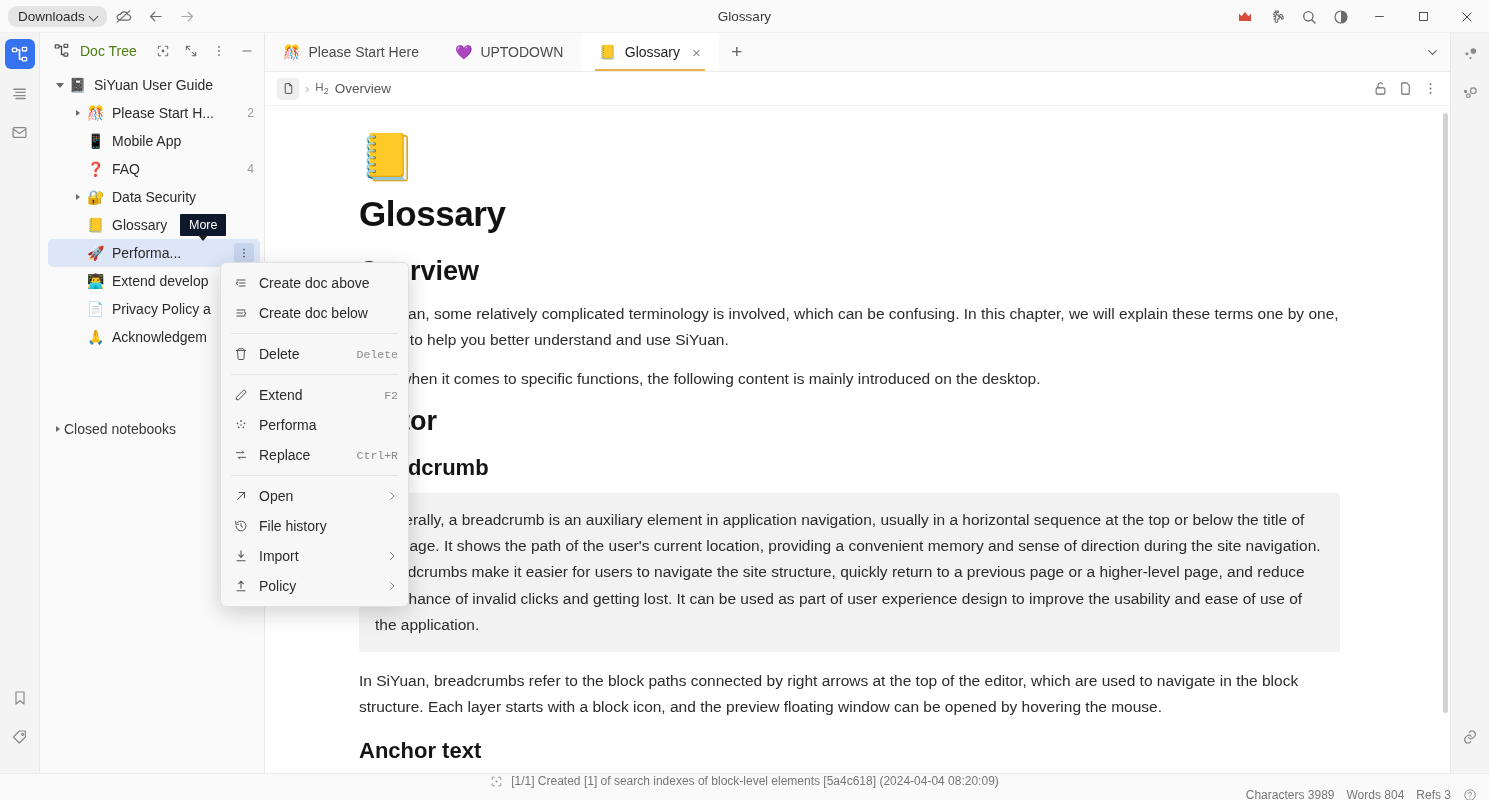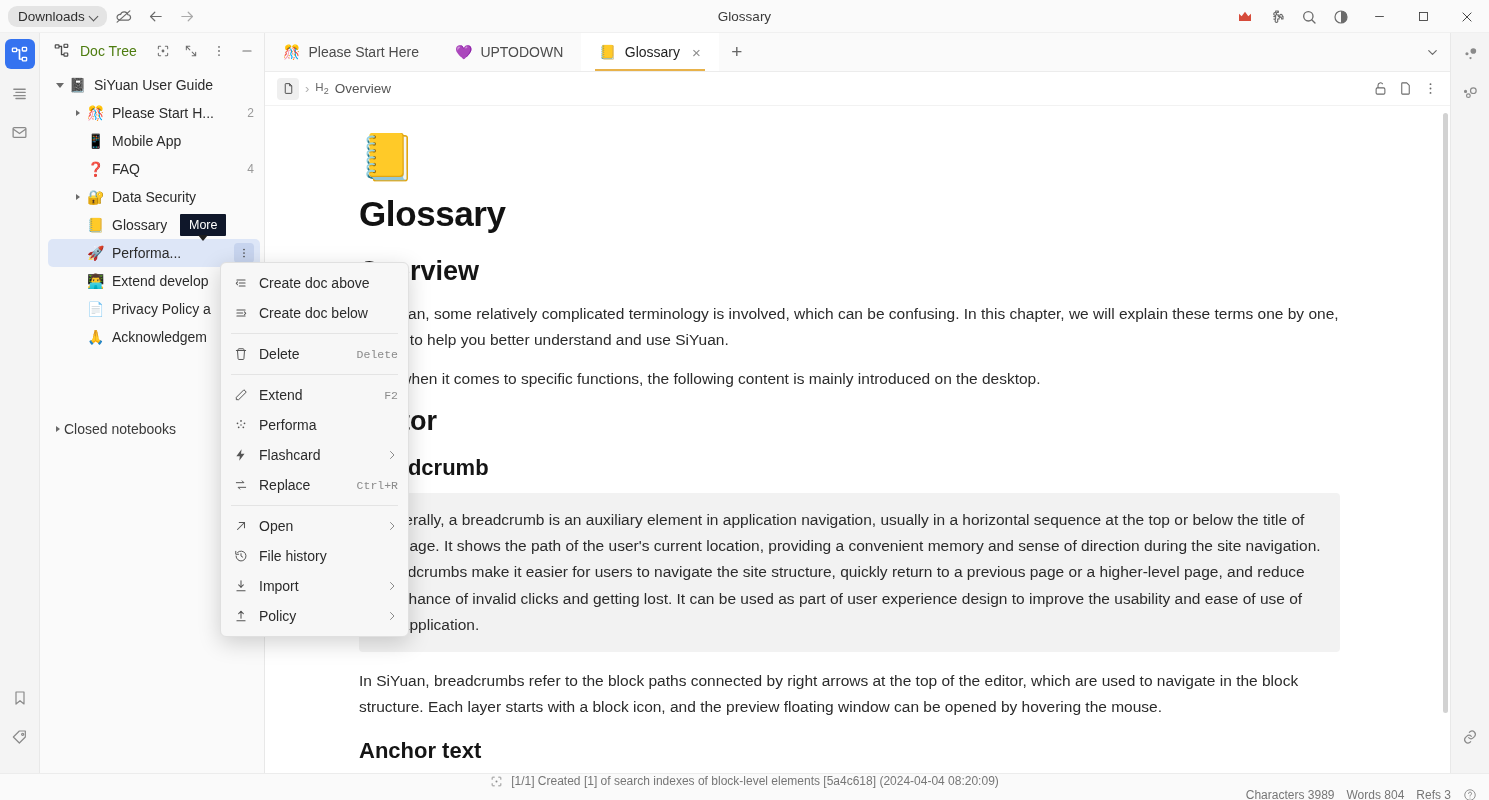--- a/index.html
+++ b/index.html
@@ -573,33 +573,20 @@
             <circle cx="16" cy="16" r="1.5"></circle>
             <circle cx="8" cy="16" r="1.5"></circle>
             <circle cx="6" cy="9" r="1.5"></circle>
             <circle cx="12" cy="12" r="1.3"></circle>
           </svg>
         </span>
         <span class="mi-label">Performa</span>
       </div>
       <div class="mi">
         <span class="mi-ico">
-          <svg width="14" height="14" viewBox="0 0 24 24" fill="currentColor">
-            <path d="M13 2L4 14h6l-1 8 9-12h-6l1-8z"></path>
-          </svg>
-        </span>
-        <span class="mi-label">Flashcard</span>
-        <span class="mi-arrow">
-          <svg width="12" height="12" viewBox="0 0 24 24" fill="none" stroke="currentColor" stroke-width="2" stroke-linecap="round" stroke-linejoin="round">
-            <polyline points="9 5 16 12 9 19"></polyline>
-          </svg>
-        </span>
-      </div>
-      <div class="mi">
-        <span class="mi-ico">
           <svg width="14" height="14" viewBox="0 0 24 24" fill="none" stroke="currentColor" stroke-width="1.7" stroke-linecap="round">
             <path d="M4 8h13l-3-3"></path>
             <path d="M20 16H7l3 3"></path>
           </svg>
         </span>
         <span class="mi-label">Replace</span>
         <span class="mi-key">Ctrl+R</span>
       </div>
       <div class="mi-sep"></div>
       <div class="mi">

